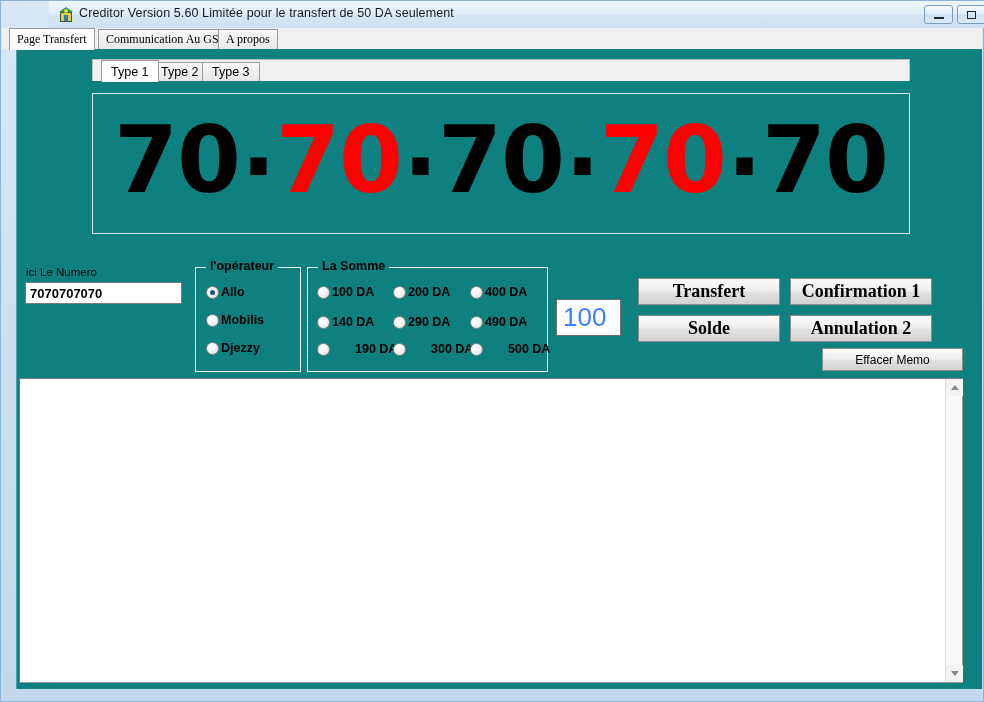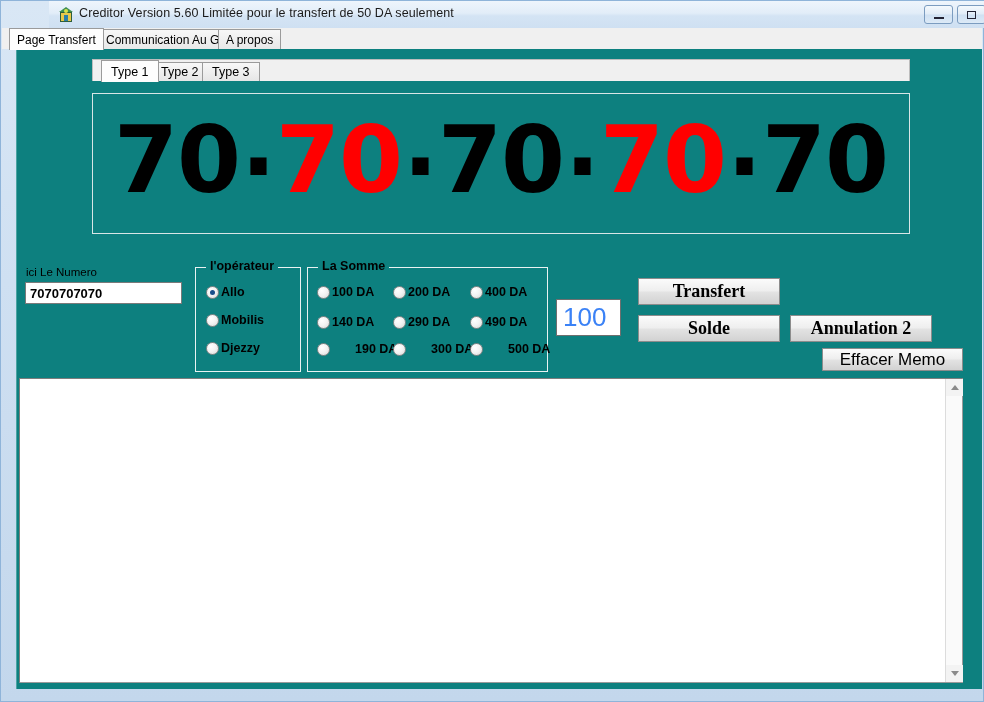--- a/index.html
+++ b/index.html
@@ -72,20 +72,21 @@
   .max-box {
     width: 9px; height: 8px; border: 1.5px solid #223;
   }
 
   
   #tabstrip {
     position: absolute;
     left: 1px; top: 27px;
     width: 980px; height: 21px;
     background: #f0f0f0;
+    font-family: Liberation Serif, serif;
   }
   .mtab {
     position: absolute;
     top: 1px;
     height: 20px;
     background: linear-gradient(to bottom, #f7f7f7 0%, #e8e8e8 100%);
     border: 1px solid #9b9b9b;
     border-bottom: none;
     font-size: 12px;
     color: #000;
@@ -295,21 +296,21 @@
     font-family: "Liberation Serif", serif;
     font-weight: bold;
     font-size: 18px;
   }
   #btn-transfert    { left: 637px; top: 277px; width: 142px; height: 27px; align-items: center; }
   #btn-confirmation { left: 789px; top: 277px; width: 142px; height: 27px; }
   #btn-solde        { left: 637px; top: 314px; width: 142px; height: 27px; }
   #btn-annulation   { left: 789px; top: 314px; width: 142px; height: 27px; }
   #btn-effacer {
     left: 821px; top: 347px; width: 141px; height: 23px;
-    font-size: 17px;
+    font-size: 12px;
     font-family: "Liberation Sans", sans-serif;
   }
 
   
   #memo {
     position: absolute;
     left: 18px; top: 377px;
     width: 944px; height: 305px;
     background: #ffffff;
     border: 1px solid #9a9a9a;
@@ -490,20 +491,23 @@
       <span class="dot"></span>
       <span class="lbl">500 DA</span>
     </div>
   </div>
 
   <div id="amount-box">100</div>
 
   <div class="btn serif" id="btn-transfert">
     <span>Transfert</span>
   </div>
+  <div class="btn serif" id="btn-confirmation">
+    <span>Confirmation 1</span>
+  </div>
   <div class="btn serif" id="btn-solde">
     <span>Solde</span>
   </div>
   <div class="btn serif" id="btn-annulation">
     <span>Annulation  2</span>
   </div>
   <div class="btn" id="btn-effacer">
     <span>Effacer Memo</span>
   </div>
 

